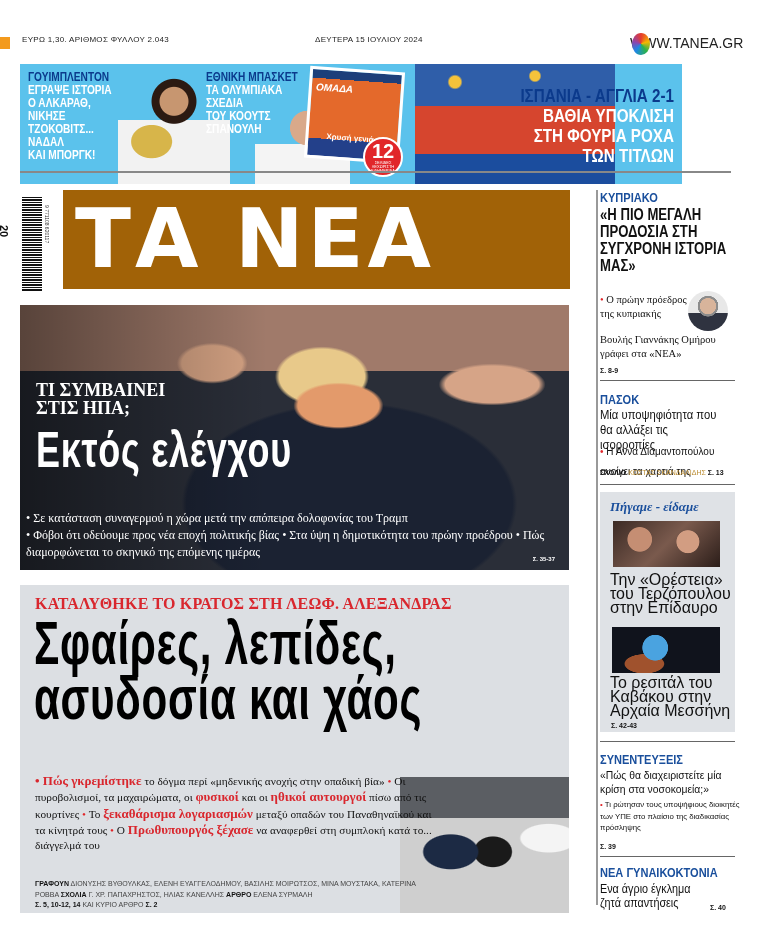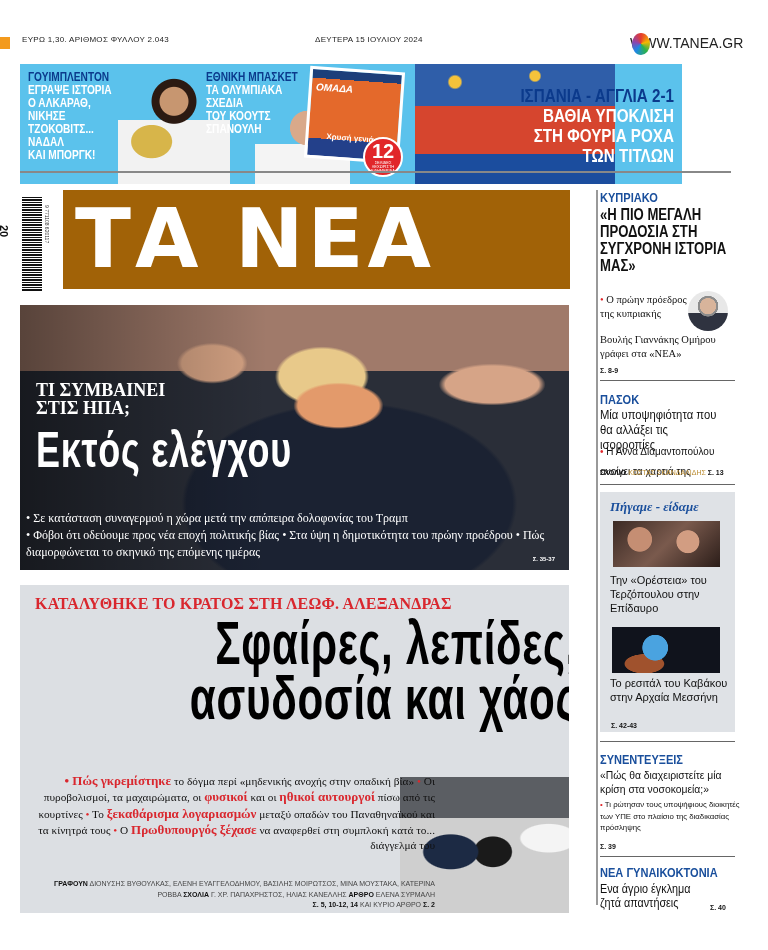--- a/index.html
+++ b/index.html
@@ -68,21 +68,21 @@
   .pasok-title { position: absolute; left: 600px; top: 408px; width: 140px; font-size: 12.5px; line-height: 15px; transform: scaleX(.9); transform-origin: left top; }
   .pasok-sub { position: absolute; left: 600px; top: 442px; width: 140px; font-size: 10px; line-height: 20px; }
   .pasok-credit { position: absolute; left: 600px; top: 469px; font-size: 7px; }
   .pasok-credit b { font-weight: bold; }
   .pasok-credit .n { color: #b98a2e; }
 
   .gray-box { position: absolute; left: 600px; top: 492px; width: 135px; height: 240px; background: #dfe2e6; }
   .gb-title { position: absolute; left: 610px; top: 499px; color: #1a4f9c; font-family: "Liberation Serif", serif; font-style: italic; font-weight: bold; font-size: 13px; }
   .gb-img1 { position: absolute; left: 613px; top: 521px; width: 107px; height: 46px;
      background: radial-gradient(circle at 25% 40%, #c58e73 0 14%, transparent 15%), radial-gradient(circle at 70% 45%, #d29d82 0 14%, transparent 15%), linear-gradient(135deg,#3b2a24,#7a5a4d,#2b1d19); }
-  .gb-cap { position: absolute; left: 610px; width: 125px; font-size: 11px; line-height: 14px; }
+  .gb-cap { position: absolute; left: 610px; width: 125px; font-size: 16px; line-height: 14px; }
   .gb-img2 { position: absolute; left: 612px; top: 627px; width: 108px; height: 46px;
      background: radial-gradient(circle at 40% 45%, #4aa3e0 0 18%, transparent 19%), radial-gradient(ellipse at 30% 80%, #a0522d 0 18%, transparent 19%), #10131c; }
 
   .intv-title { position: absolute; left: 600px; top: 768px; width: 140px; font-size: 11.5px; line-height: 14px; transform: scaleX(.9); transform-origin: left top; }
   .intv-sub { position: absolute; left: 600px; top: 799px; width: 140px; font-size: 7.8px; line-height: 11.5px; }
 
   .fem-title { position: absolute; left: 600px; top: 882px; width: 110px; font-size: 12px; line-height: 14px; transform: scaleX(.9); transform-origin: left top; }
 
   .trump { position: absolute; left: 20px; top: 305px; width: 549px; height: 265px; overflow: hidden;
      background:
@@ -91,21 +91,21 @@
       radial-gradient(ellipse at 35% 22%, #d4a283 0 6%, transparent 7%),
       radial-gradient(ellipse at 86% 30%, #d6a487 0 7%, transparent 8%),
       radial-gradient(ellipse at 60% 75%, #1b2232 0 35%, transparent 36%),
       linear-gradient(#a07a6a 0 25%, #2a2e38 25% 100%); }
   .trump .shade { position: absolute; left: 0; top: 0; width: 100%; height: 100%; background: linear-gradient(90deg, rgba(0,0,0,.45), rgba(0,0,0,0) 45%); }
   .trump .kick { position: absolute; left: 16px; top: 76px; color: #fff; font-family: "Liberation Serif", serif; font-weight: bold; font-size: 18px; line-height: 18px; }
   .trump .head { position: absolute; left: 16px; top: 115px; color: #fff; font-weight: bold; font-size: 50px; line-height: 60px; transform: scaleX(.72); transform-origin: left top; letter-spacing: 1px; }
   .trump .bullets { position: absolute; left: 6px; top: 205px; width: 540px; color: #fff; font-family: "Liberation Serif", serif; font-size: 12px; line-height: 17px; }
   .trump .pgref { position: absolute; right: 14px; bottom: 8px; color: #fff; font-size: 6px; font-weight: bold; }
 
-  .football { position: absolute; left: 20px; top: 585px; width: 549px; height: 328px; background: #dcdfe3; overflow: hidden; text-align: right; }
+  .football { position: absolute; left: 20px; top: 585px; width: 549px; height: 328px; background: #dcdfe3; overflow: hidden; }
   .fb-kick { position: absolute; left: 15px; top: 10px; color: #d9272e; font-family: "Liberation Serif", serif; font-weight: bold; font-size: 16px; letter-spacing: .2px; }
   .fb-head { position: absolute; left: 14px; top: 30px; color: #000; font-weight: bold; font-size: 62px; line-height: 55px; transform: scaleX(.68); transform-origin: left top; width: 800px; letter-spacing: 1px; }
   .fb-photo { position: absolute; left: 380px; top: 192px; width: 169px; height: 136px;
      background: radial-gradient(ellipse at 30% 55%, #1c2a44 0 16%, transparent 17%), radial-gradient(ellipse at 55% 55%, #1a1a1a 0 14%, transparent 15%), radial-gradient(ellipse at 88% 45%, #f4f4f4 0 13%, transparent 14%), linear-gradient(#5b5e63 0 30%, #cfcfcf 30%); }
   .fb-body { position: absolute; left: 15px; top: 188px; width: 400px; font-family: "Liberation Serif", serif; font-size: 11.3px; line-height: 15.3px; }
   .fb-body .r { color: #d9272e; font-weight: bold; font-size: 13px; }
   .fb-credits { position: absolute; left: 15px; top: 294px; width: 400px; font-size: 7px; line-height: 10.5px; color: #444; }
   .fb-credits b { color: #111; }
 </style>
 </head>

